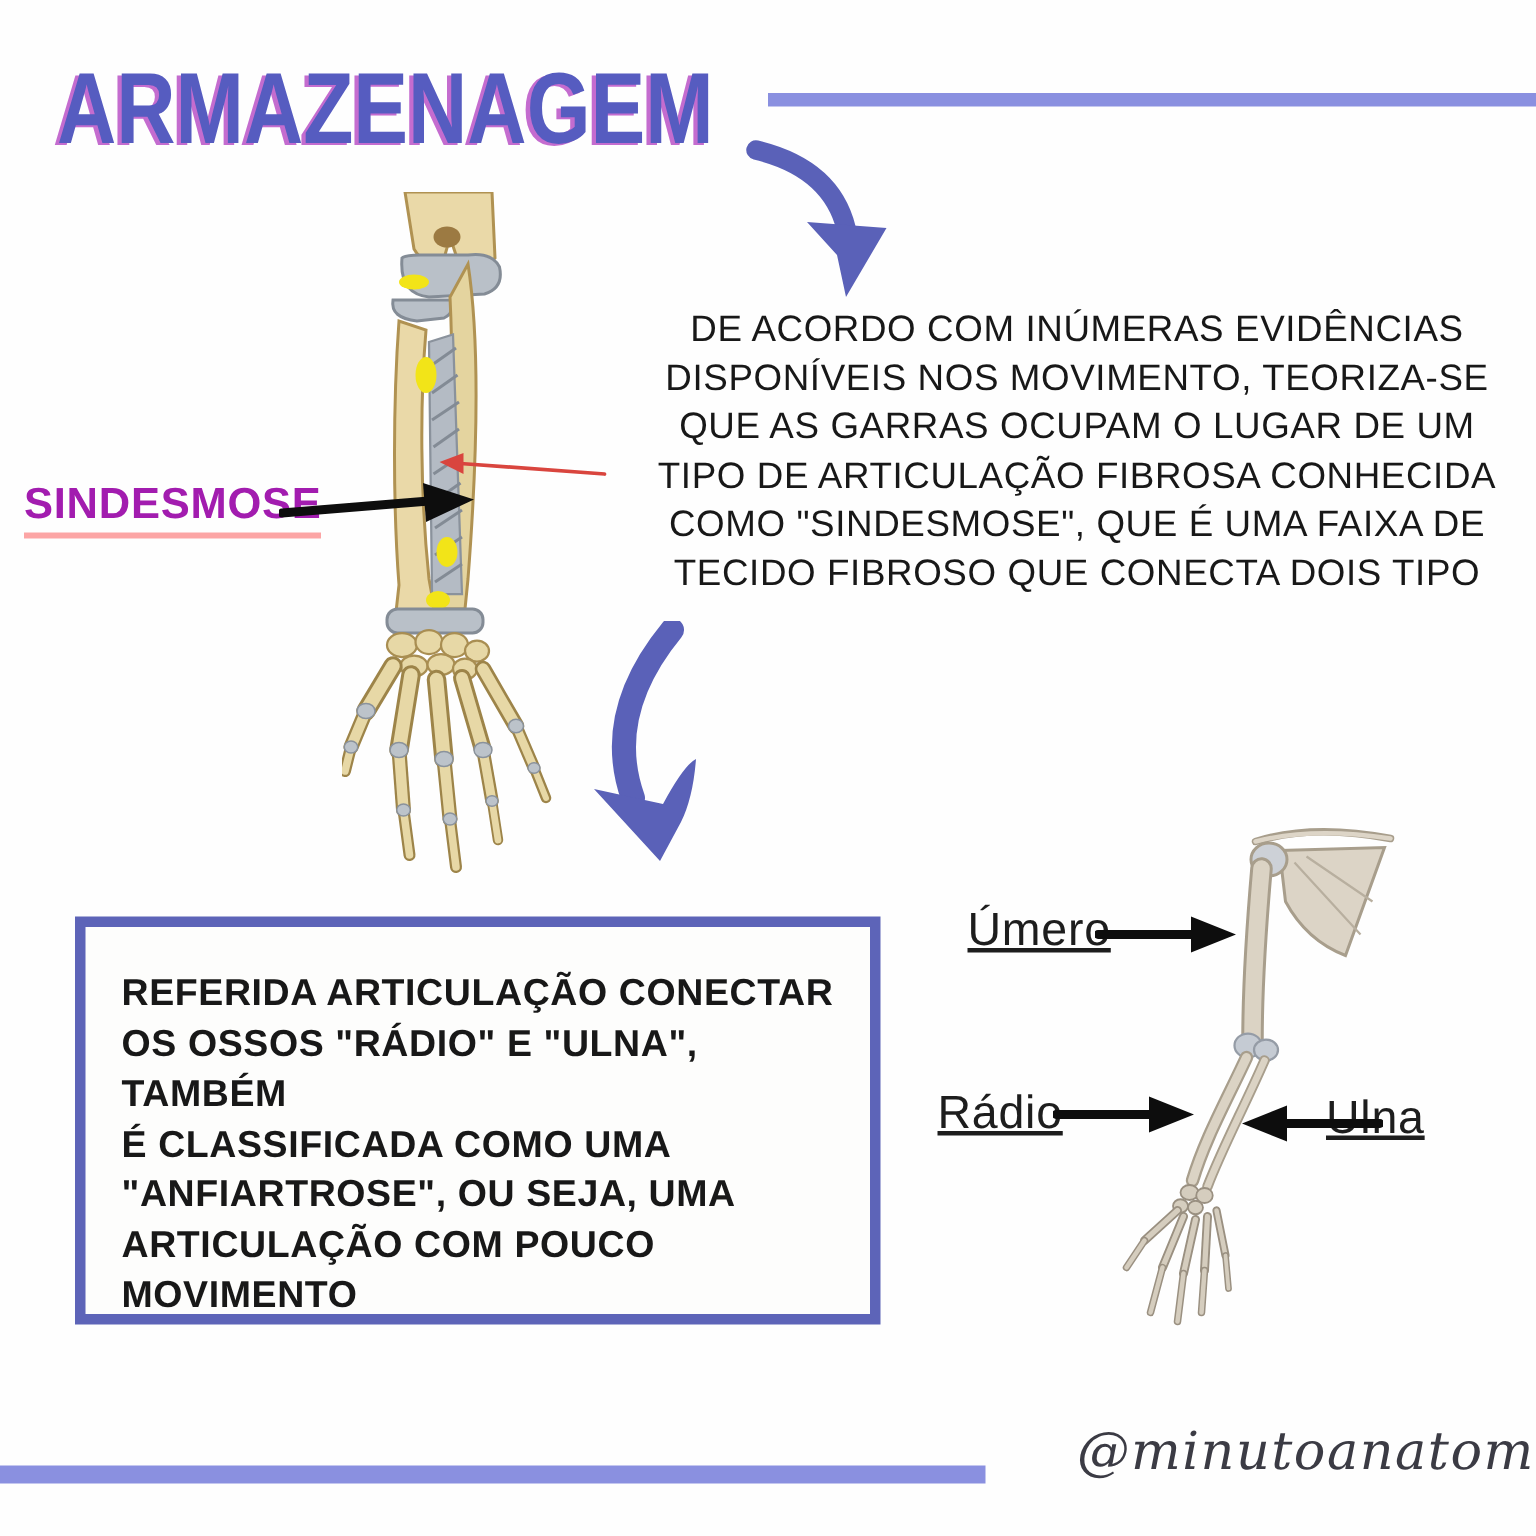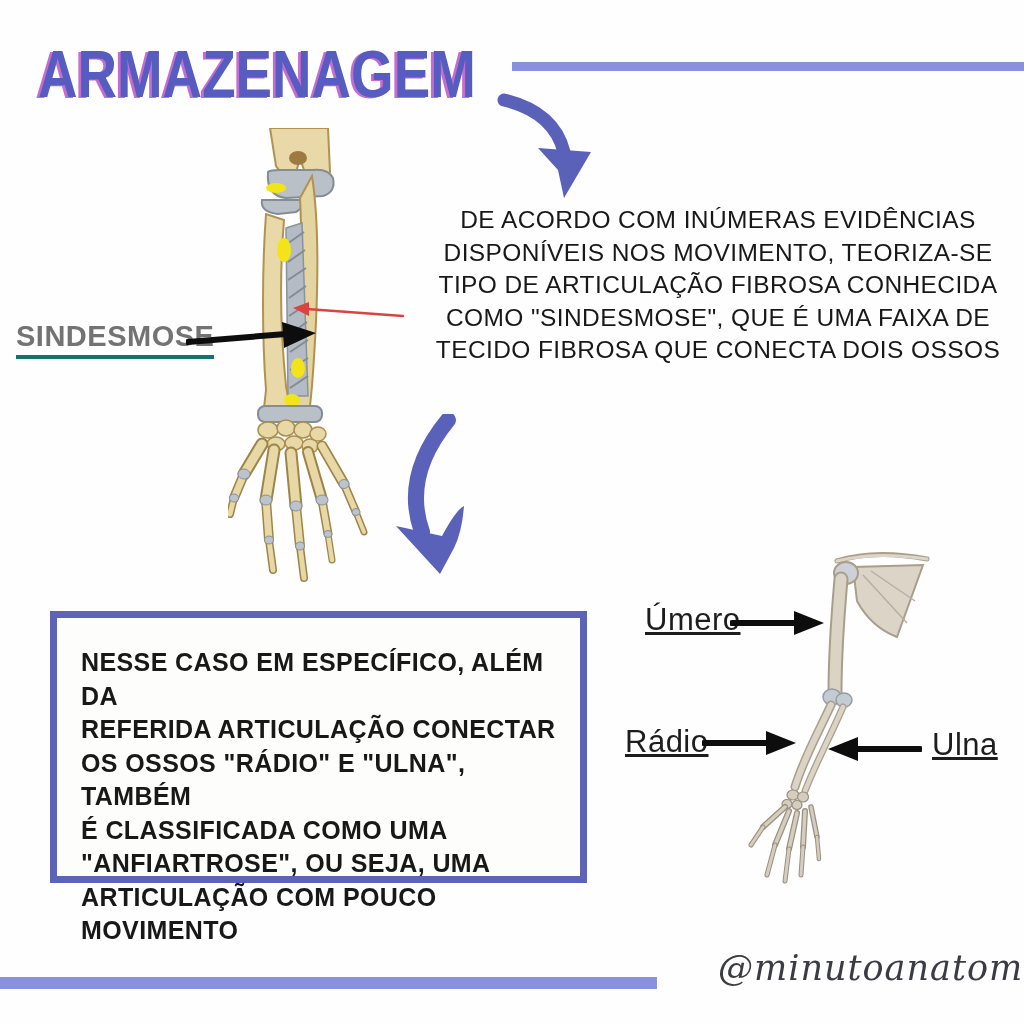--- a/index.html
+++ b/index.html
@@ -42,22 +42,22 @@
     line-height: 32.5px;
     letter-spacing: 0.4px;
     color: #181818;
   }
   
   .sindes-label {
     position: absolute;
     left: 16px; top: 320px;
     font-size: 29px;
     font-weight: bold;
-    color: #737373;
-    border-bottom: 4px solid #0f766e;
+    color: #a21caf;
+    border-bottom: 4px solid #fca5a5;
     padding-bottom: 2px;
     letter-spacing: 0.5px;
   }
   
   .info-box {
     position: absolute;
     left: 50px; top: 611px;
     width: 537px; height: 272px;
     background: #fdfdfc;
     border: 7px solid #5d64b8;
@@ -72,21 +72,21 @@
   .bone-label {
     position: absolute;
     font-size: 31px;
     font-weight: normal;
     color: #1d1d1d;
     letter-spacing: 0.5px;
     text-decoration: underline;
   }
   .lbl-umero { left: 645px; top: 602px; }
   .lbl-radio { left: 625px; top: 724px; }
-  .lbl-ulna  { left: 932px; top: 727px; }
+  .lbl-ulna  { left: 884px; top: 727px; }
   
   .watermark {
     position: absolute;
     left: 718px; top: 948px;
     width: 290px;
     text-align: center;
     font-family: "DejaVu Serif", serif;
     font-style: italic;
     font-size: 35px;
     color: #3b3b44;
@@ -214,32 +214,32 @@
   </svg>
 
   <svg style="left:293px; top:300px;" width="114" height="24" viewBox="0 0 114 24">
     <line x1="110" y1="16" x2="14" y2="9" stroke="#d9453e" stroke-width="2.5" stroke-linecap="round"></line>
     <polygon points="16,2 0,8 16,16" fill="#d9453e"></polygon>
   </svg>
 
   <div class="para-top">
     <div>DE ACORDO COM INÚMERAS EVIDÊNCIAS</div>
     <div>DISPONÍVEIS NOS MOVIMENTO, TEORIZA-SE</div>
+    <div>QUE AS GARRAS OCUPAM O LUGAR DE UM</div>
     <div>TIPO DE ARTICULAÇÃO FIBROSA CONHECIDA</div>
     <div>COMO "SINDESMOSE", QUE É UMA FAIXA DE</div>
-    <div>TECIDO FIBROSA QUE CONECTA DOIS OSSOS</div>
+    <div>TECIDO FIBROSO QUE CONECTA DOIS TIPO</div>
   </div>
 
   <svg style="left:392px; top:414px;" width="112" height="172" viewBox="0 0 112 172">
     <path d="M 56,6 Q 10,62 30,118" fill="none" stroke="#5a61b8" stroke-width="16" stroke-linecap="round"></path>
     <path d="M 4,112 L 50,122 Q 64,96 72,92 Q 70,118 62,134 L 48,160 Z" fill="#5a61b8"></path>
   </svg>
 
   <div class="info-box">
-    <div>NESSE CASO EM ESPECÍFICO, ALÉM DA</div>
     <div>REFERIDA ARTICULAÇÃO CONECTAR</div>
     <div>OS OSSOS "RÁDIO" E "ULNA", TAMBÉM</div>
     <div>É CLASSIFICADA COMO UMA</div>
     <div>"ANFIARTROSE", OU SEJA, UMA</div>
     <div>ARTICULAÇÃO COM POUCO</div>
     <div>MOVIMENTO</div>
   </div>
 
   <svg style="left:745px; top:545px;" width="240" height="340" viewBox="0 0 240 340">
 

